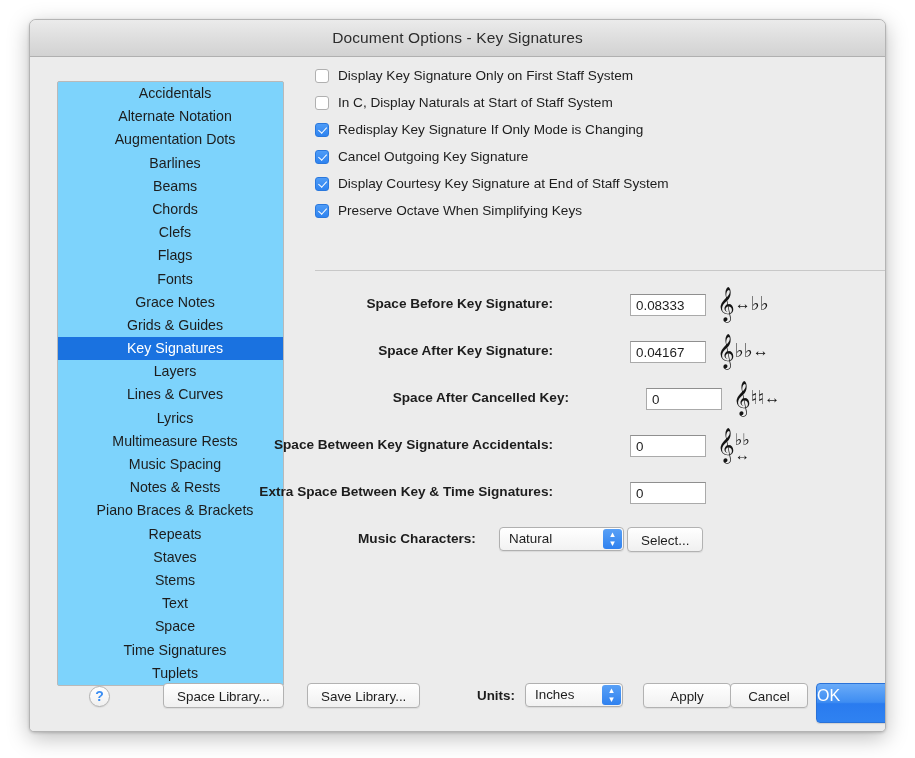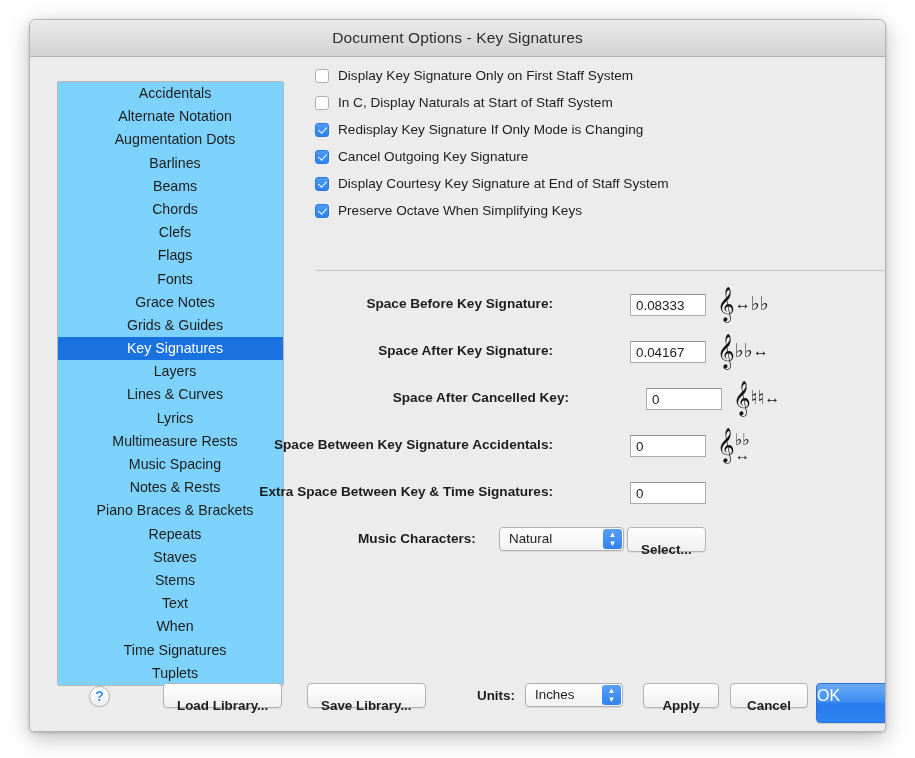--- a/index.html
+++ b/index.html
@@ -200,31 +200,30 @@
     font-size: 9px;
     line-height: 9px;
     text-align: center;
     padding-top: 1px;
   }
   .stepper span { display: block; }
 
   .btn {
     display: inline-block;
     height: 25px;
-    padding: 10px 13px;
+    padding: 1px 13px;
     line-height: 23px;
     font-size: 13.4px;
     color: #1d1d1d;
     background: linear-gradient(to bottom,#ffffff,#f0f0f0);
     border: 1px solid #b2b2b2;
     border-radius: 4px;
     box-shadow: 0 1px 1px rgba(0,0,0,0.07);
     text-align: center;
     white-space: nowrap;
-    font-weight: bold;
   }
 
   
   .bottombar { position: absolute; left: 0; bottom: 0; width: 100%; height: 60px; }
   .helpbtn {
     position: absolute; left: 59px; top: 14px;
     width: 21px; height: 21px; border-radius: 50%;
     background: linear-gradient(to bottom,#ffffff,#f0f0f0);
     border: 1px solid #b2b2b2;
     color: #3b8ef3;
@@ -277,21 +276,21 @@
           <div class="side-item">Lines &amp; Curves</div>
           <div class="side-item">Lyrics</div>
           <div class="side-item">Multimeasure Rests</div>
           <div class="side-item">Music Spacing</div>
           <div class="side-item">Notes &amp; Rests</div>
           <div class="side-item">Piano Braces &amp; Brackets</div>
           <div class="side-item">Repeats</div>
           <div class="side-item">Staves</div>
           <div class="side-item">Stems</div>
           <div class="side-item">Text</div>
-          <div class="side-item">When</div>
+          <div class="side-item">Space</div>
           <div class="side-item">Time Signatures</div>
           <div class="side-item">Tuplets</div>
         </div>
 
       <div class="pane">
         <div id="checks">
             <div class="check-row" style="top: 11px;">
               <span class="cbox"></span>
               <span class="check-label">Display Key Signature Only on First Staff System</span>
             </div>
@@ -353,32 +352,32 @@
               <span>▾</span>
             </span>
           </div>
           <div class="btn" style="position:absolute; left:342px; top:0;">Select...</div>
         </div>
       </div>
 
       <div class="bottombar">
         <div class="helpbtn">?</div>
 
-        <div class="btn bb-item" style="left:133px;">Load Library...</div>
+        <div class="btn bb-item" style="left:133px;">Space Library...</div>
         <div class="btn bb-item" style="left:277px;">Save Library...</div>
 
         <div class="units-label">Units:</div>
         <div class="popup bb-item" style="left:495px; width:98px;">
           <span class="pval">Inches</span>
           <span class="stepper">
             <span>▴</span>
             <span>▾</span>
           </span>
         </div>
 
-        <div class="btn bb-item" style="left:613px; width:76px;">Apply</div>
+        <div class="btn bb-item" style="left:613px; width:88px;">Apply</div>
         <div class="btn bb-item" style="left:700px; width:78px;">Cancel</div>
         <div class="okbtn">OK</div>
       </div>
 
     </div>
   </div>
 </div>
 
 </body></html>

